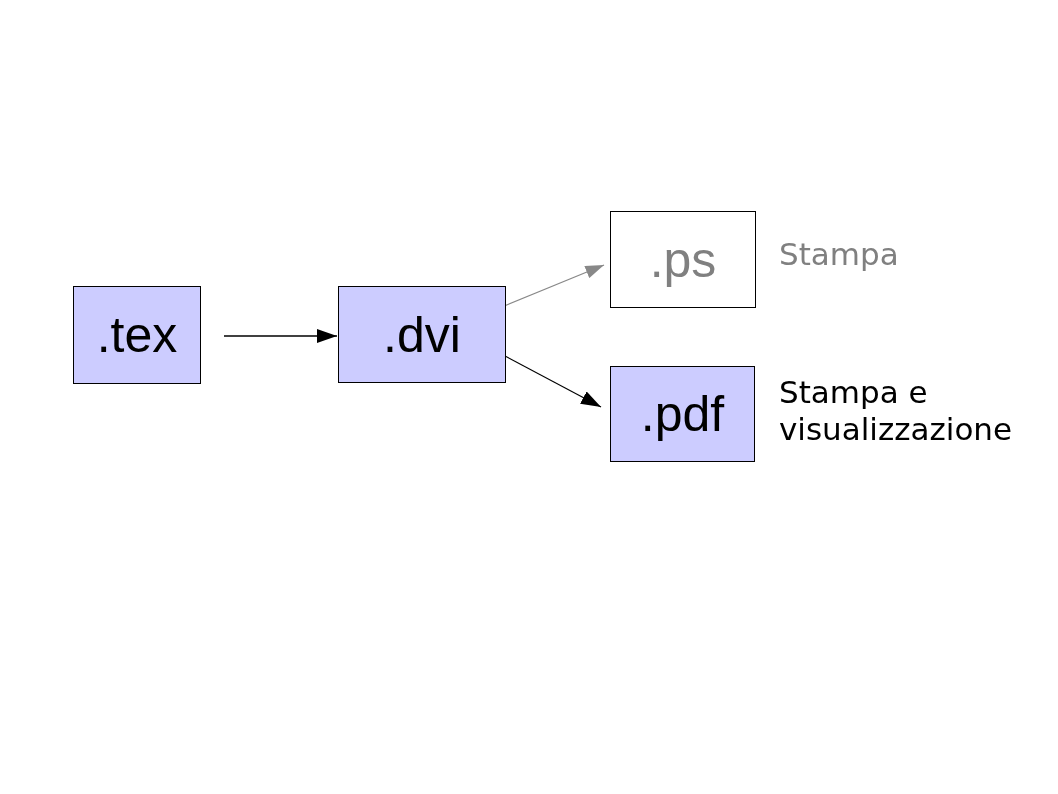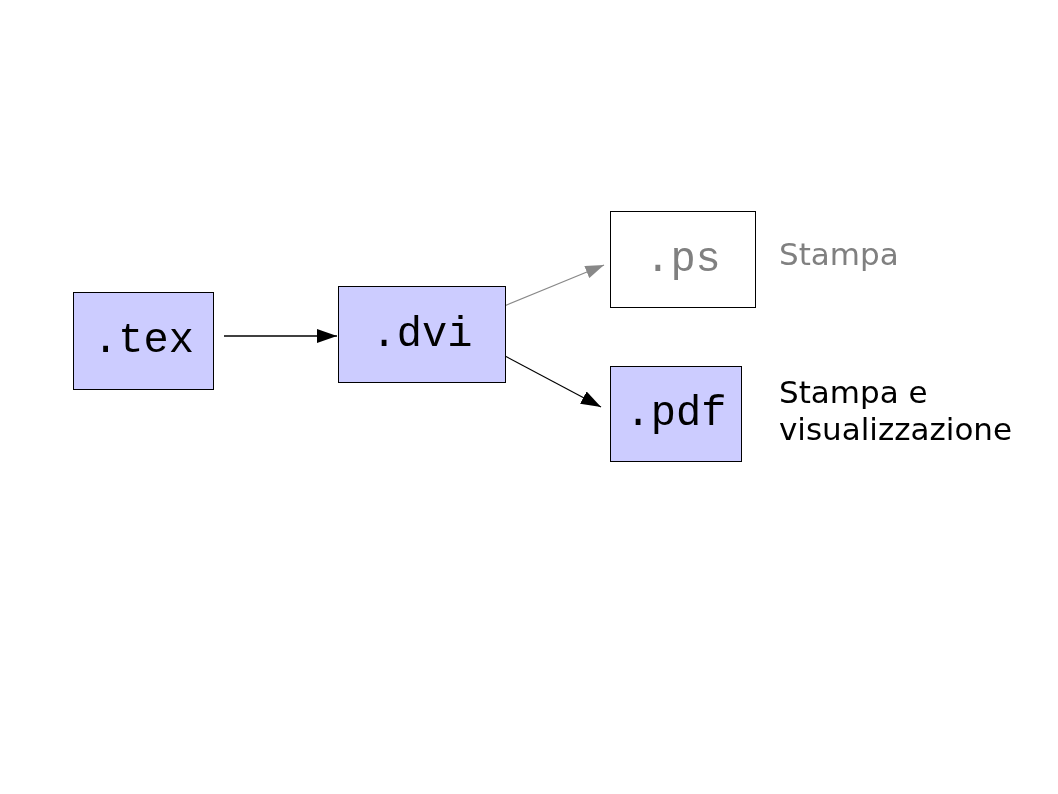--- a/index.html
+++ b/index.html
@@ -23,34 +23,34 @@
     height: 794px;
   }
   .node {
     position: absolute;
     box-sizing: border-box;
     display: flex;
     align-items: center;
     justify-content: center;
     border: 1.5px solid #000000;
     background: #ccccff;
-    font-family: Liberation Mono, monospace;
-    font-size: 42px;
+    font-family: Liberation Sans, sans-serif;
+    font-size: 50px;
     color: #000000;
     white-space: nowrap;
   }
   .node.outline-muted {
     background: #ffffff;
     color: #808080;
     border-color: #000000;
   }
-  #node-tex { left: 73px;  top: 292px; width: 141px; height: 98px; }
+  #node-tex { left: 73px;  top: 286px; width: 128px; height: 98px; }
   #node-dvi { left: 338px; top: 286px; width: 168px; height: 97px; }
   #node-ps  { left: 610px; top: 211px; width: 146px; height: 97px; }
-  #node-pdf { left: 610px; top: 366px; width: 132px; height: 96px; }
+  #node-pdf { left: 610px; top: 366px; width: 145px; height: 96px; }
   .annotation {
     position: absolute;
     font-size: 31px;
     line-height: 37px;
     color: #000000;
     white-space: nowrap;
   }
   .annotation span { display: block; }
   #ann-ps  { left: 779px; top: 236px; color: #808080; }
   #ann-pdf { left: 779px; top: 374px; }

